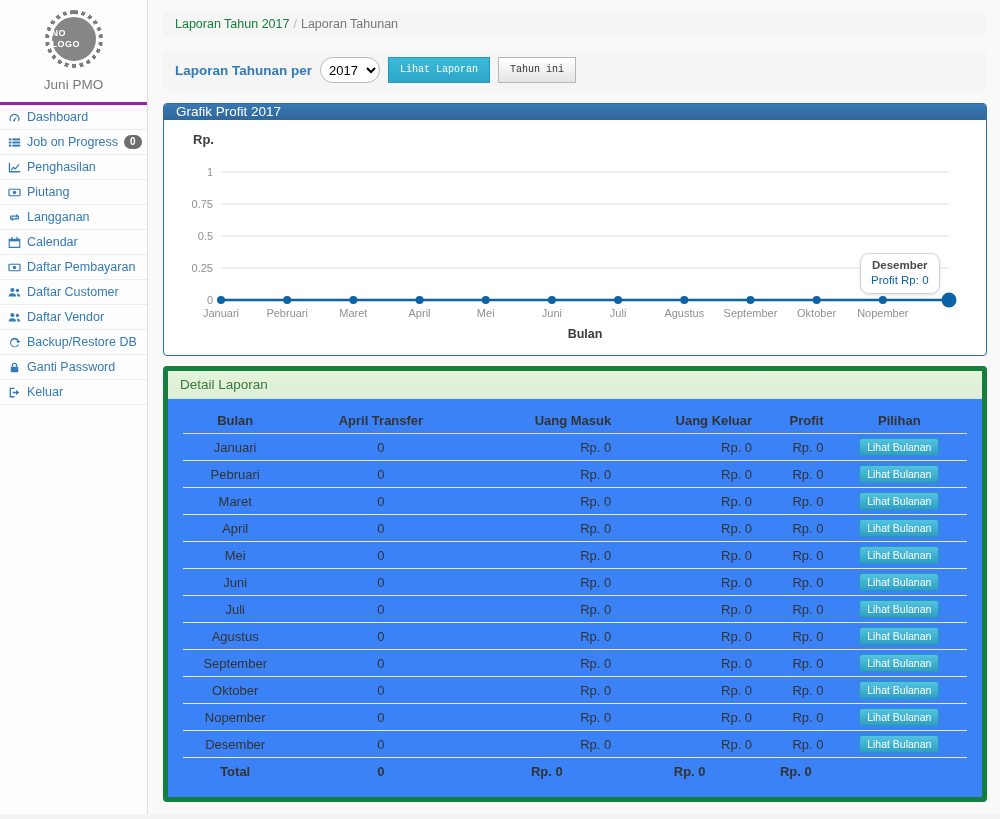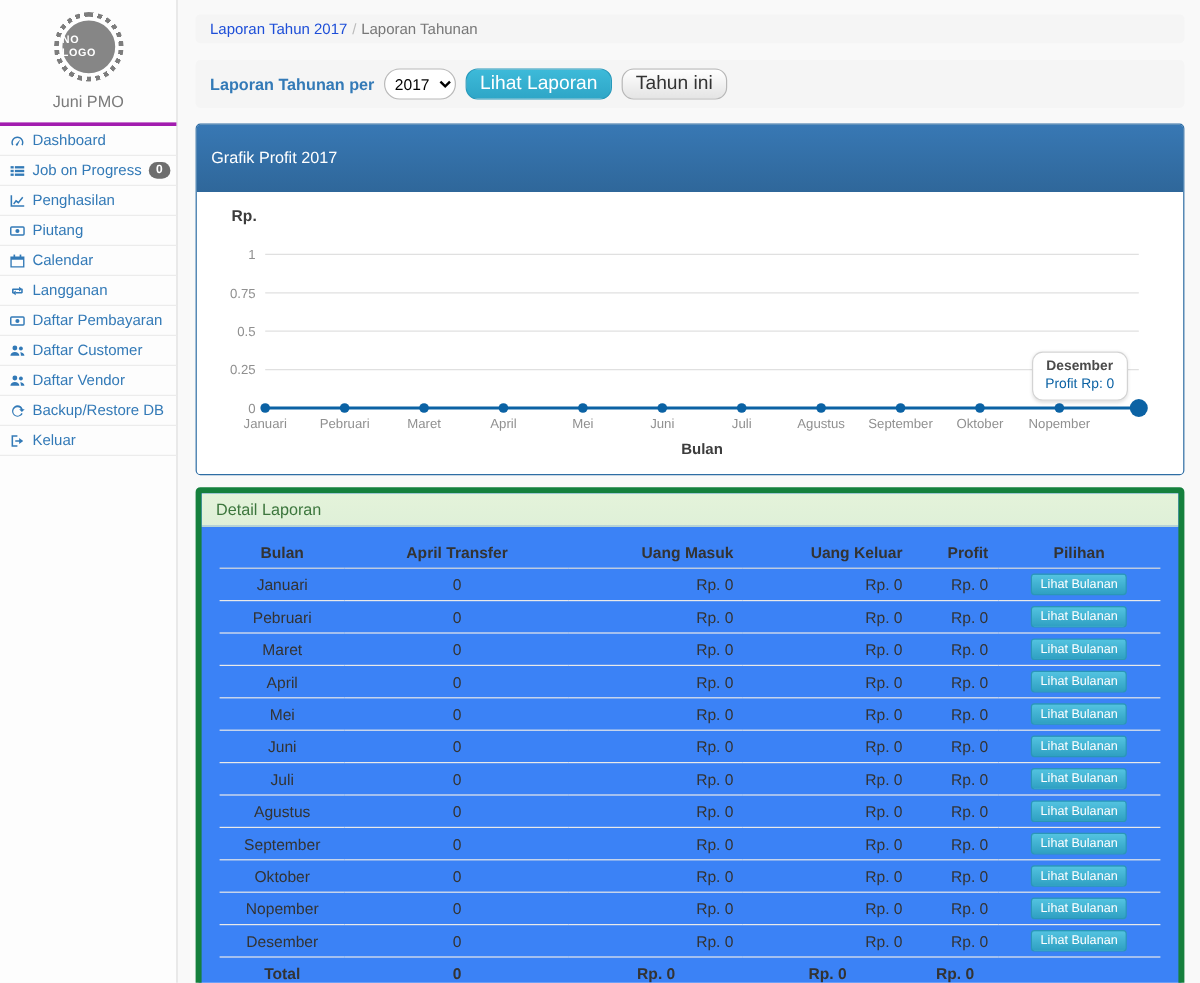--- a/index.html
+++ b/index.html
@@ -34,33 +34,33 @@
   }
   .mi-icon{width:14px;height:14px;display:inline-flex;align-items:center;justify-content:center;flex:none;}
   .mi-icon svg{width:13px;height:13px;fill:currentColor;}
   .mi-label{white-space:nowrap;}
   .badge-dark{margin-left:auto;background:#6e6e6e;color:#fff;border-radius:10px;font-size:10px;font-weight:bold;padding:1px 6px;line-height:12px;}
   .chevron{margin-left:auto;color:#8aa8c4;font-size:13px;line-height:12px;}
 
   
   .main{flex:1;padding:12px 13px 0 15px;box-sizing:border-box;min-width:0;}
   .breadcrumb{background:#f5f5f5;border-radius:4px;padding:5px 12px;font-size:12.5px;color:#777;}
-  .breadcrumb a{color:#1d4ed8;}
+  .breadcrumb a{color:#15803d;}
   .breadcrumb .sep{color:#bbb;margin:0 4px;}
 
   .filter-bar{background:#f5f5f5;border-radius:4px;margin-top:14px;padding:7px 12px;display:flex;align-items:center;gap:8px;}
   .filter-label{color:#337ab7;font-weight:bold;font-size:13.5px;}
   .year-select{height:26px;min-width:60px;border:1px solid #b9b9b9;border-radius:13px;background:#fff;font-size:13px;font-family:inherit;padding:2px 4px;}
-  .btn{display:inline-block;border-radius:10px;font-size:16px;font-family:Liberation Sans, sans-serif;padding:4px 11px;line-height:16px;cursor:pointer;}
+  .btn{display:inline-block;border-radius:0;font-size:10px;font-family:Liberation Mono, monospace;padding:4px 11px;line-height:16px;cursor:pointer;}
   .btn-info{background:linear-gradient(#3dbad9,#2ea6c7);border:1px solid #2699bb;color:#fff;}
   .btn-default{background:linear-gradient(#fff,#e4e4e4);border:1px solid #b7b7b7;color:#333;}
 
   
   .chart-panel{margin-top:13px;background:#fff;border:1px solid #2e6da4;border-radius:4px;overflow:hidden;}
-  .chart-heading{background:linear-gradient(#3878b4,#2f679a);color:#fff;padding:20px 12px;font-size:13.5px;line-height:16px;}
+  .chart-heading{background:linear-gradient(#3878b4,#2f679a);color:#fff;padding:0 12px;font-size:13.5px;line-height:16px;}
   .chart-body{position:relative;padding:10px 14px 6px 15px;}
   .chart-body svg{display:block;}
   .chart-tooltip{
     position:absolute;background:rgba(255,255,255,.95);border:1px solid #d3d3d3;border-radius:9px;
     padding:4px 10px 5px;text-align:center;font-size:11.5px;line-height:15px;
     box-shadow:0 1px 3px rgba(0,0,0,.12);white-space:nowrap;
   }
   .chart-tooltip .tt-label{font-weight:bold;color:#4a4a4a;display:block;}
   .chart-tooltip .tt-value{color:#0b62a4;display:block;}
 
@@ -134,42 +134,42 @@
             <svg viewBox="0 0 16 16">
               <rect x="1.2" y="4" width="13.6" height="8" rx="1" fill="none" stroke="currentColor" stroke-width="1.5"></rect>
               <circle cx="8" cy="8" r="2.1"></circle>
             </svg>
           </span>
           <span class="mi-label">Piutang</span>
         </a>
         <a class="menu-item" href="#">
           <span class="mi-icon">
             <svg viewBox="0 0 16 16">
+              <path d="M2.5 10.2V6.4c0-.5.4-.9.9-.9h6.3v1.6H4.1v3.1z"></path>
+              <path d="M9.7 3.6 13 6 9.7 8.4z"></path>
+              <path d="M13.5 5.8v3.8c0 .5-.4.9-.9.9H6.3V8.9h5.6V5.8z"></path>
+              <path d="M6.3 7.6 3 10l3.3 2.4z"></path>
+            </svg>
+          </span>
+          <span class="mi-label">Langganan</span>
+        </a>
+        <a class="menu-item" href="#">
+          <span class="mi-icon">
+            <svg viewBox="0 0 16 16">
               <path d="M1.5 4h13v10h-13z" fill="none" stroke="currentColor" stroke-width="1.4"></path>
               <path d="M1.5 4h13v2.6h-13z"></path>
               <rect x="4" y="1.4" width="1.7" height="3"></rect>
               <rect x="10.3" y="1.4" width="1.7" height="3"></rect>
             </svg>
           </span>
           <span class="mi-label">Calendar</span>
         </a>
         <a class="menu-item" href="#">
           <span class="mi-icon">
             <svg viewBox="0 0 16 16">
-              <path d="M2.5 10.2V6.4c0-.5.4-.9.9-.9h6.3v1.6H4.1v3.1z"></path>
-              <path d="M9.7 3.6 13 6 9.7 8.4z"></path>
-              <path d="M13.5 5.8v3.8c0 .5-.4.9-.9.9H6.3V8.9h5.6V5.8z"></path>
-              <path d="M6.3 7.6 3 10l3.3 2.4z"></path>
-            </svg>
-          </span>
-          <span class="mi-label">Langganan</span>
-        </a>
-        <a class="menu-item" href="#">
-          <span class="mi-icon">
-            <svg viewBox="0 0 16 16">
               <rect x="1.2" y="4" width="13.6" height="8" rx="1" fill="none" stroke="currentColor" stroke-width="1.5"></rect>
               <circle cx="8" cy="8" r="2.1"></circle>
             </svg>
           </span>
           <span class="mi-label">Daftar Pembayaran</span>
         </a>
         <a class="menu-item" href="#">
           <span class="mi-icon">
             <svg viewBox="0 0 16 16">
               <circle cx="5.4" cy="4.9" r="2.5"></circle>
@@ -191,20 +191,29 @@
           </span>
           <span class="mi-label">Daftar Vendor</span>
         </a>
         <a class="menu-item" href="#">
           <span class="mi-icon">
             <svg viewBox="0 0 16 16">
               <path d="M8 2.2a5.8 5.8 0 0 1 5.5 4h2L12.6 9 9.8 6.2h1.9A4.3 4.3 0 1 0 12.1 10l1.3.8A5.8 5.8 0 1 1 8 2.2z"></path>
             </svg>
           </span>
           <span class="mi-label">Backup/Restore DB</span>
+        </a>
+        <a class="menu-item" href="#">
+          <span class="mi-icon">
+            <svg viewBox="0 0 16 16">
+              <path d="M4.6 7V5.4a3.4 3.4 0 0 1 6.8 0V7h-1.6V5.4a1.8 1.8 0 0 0-3.6 0V7z"></path>
+              <rect x="3.4" y="7" width="9.2" height="6.8" rx="1"></rect>
+            </svg>
+          </span>
+          <span class="mi-label">Ganti Password</span>
         </a>
         <a class="menu-item" href="#">
           <span class="mi-icon">
             <svg viewBox="0 0 16 16">
               <path d="M2 2h6v1.6H3.6v8.8H8V14H2z"></path>
               <path d="M9.8 4.8 14 8l-4.2 3.2V8.8H5.8V7.2h4z"></path>
             </svg>
           </span>
           <span class="mi-label">Keluar</span>
         </a>

